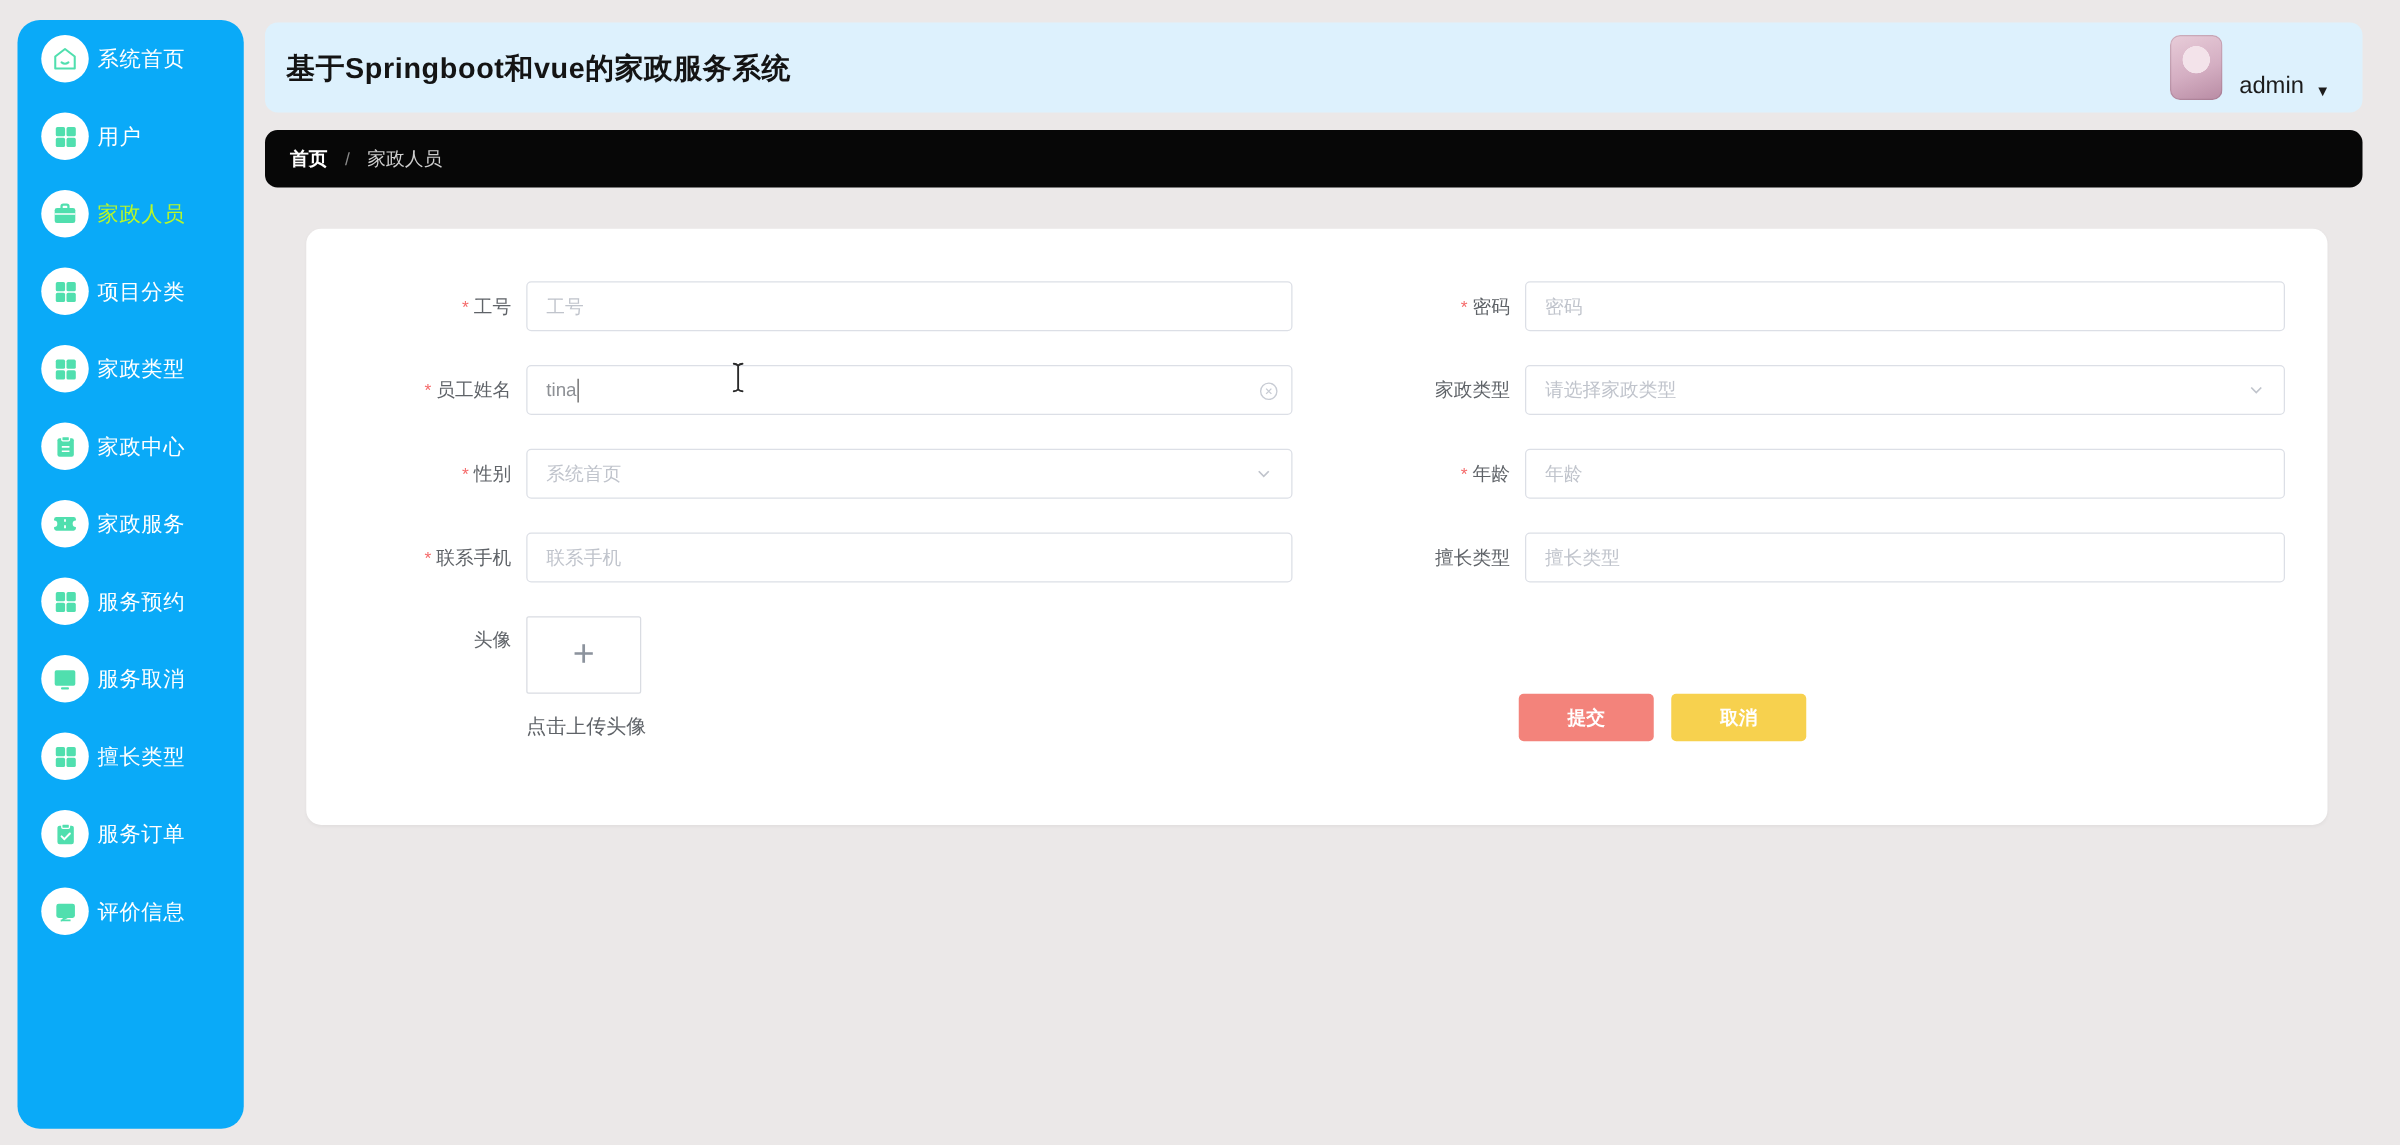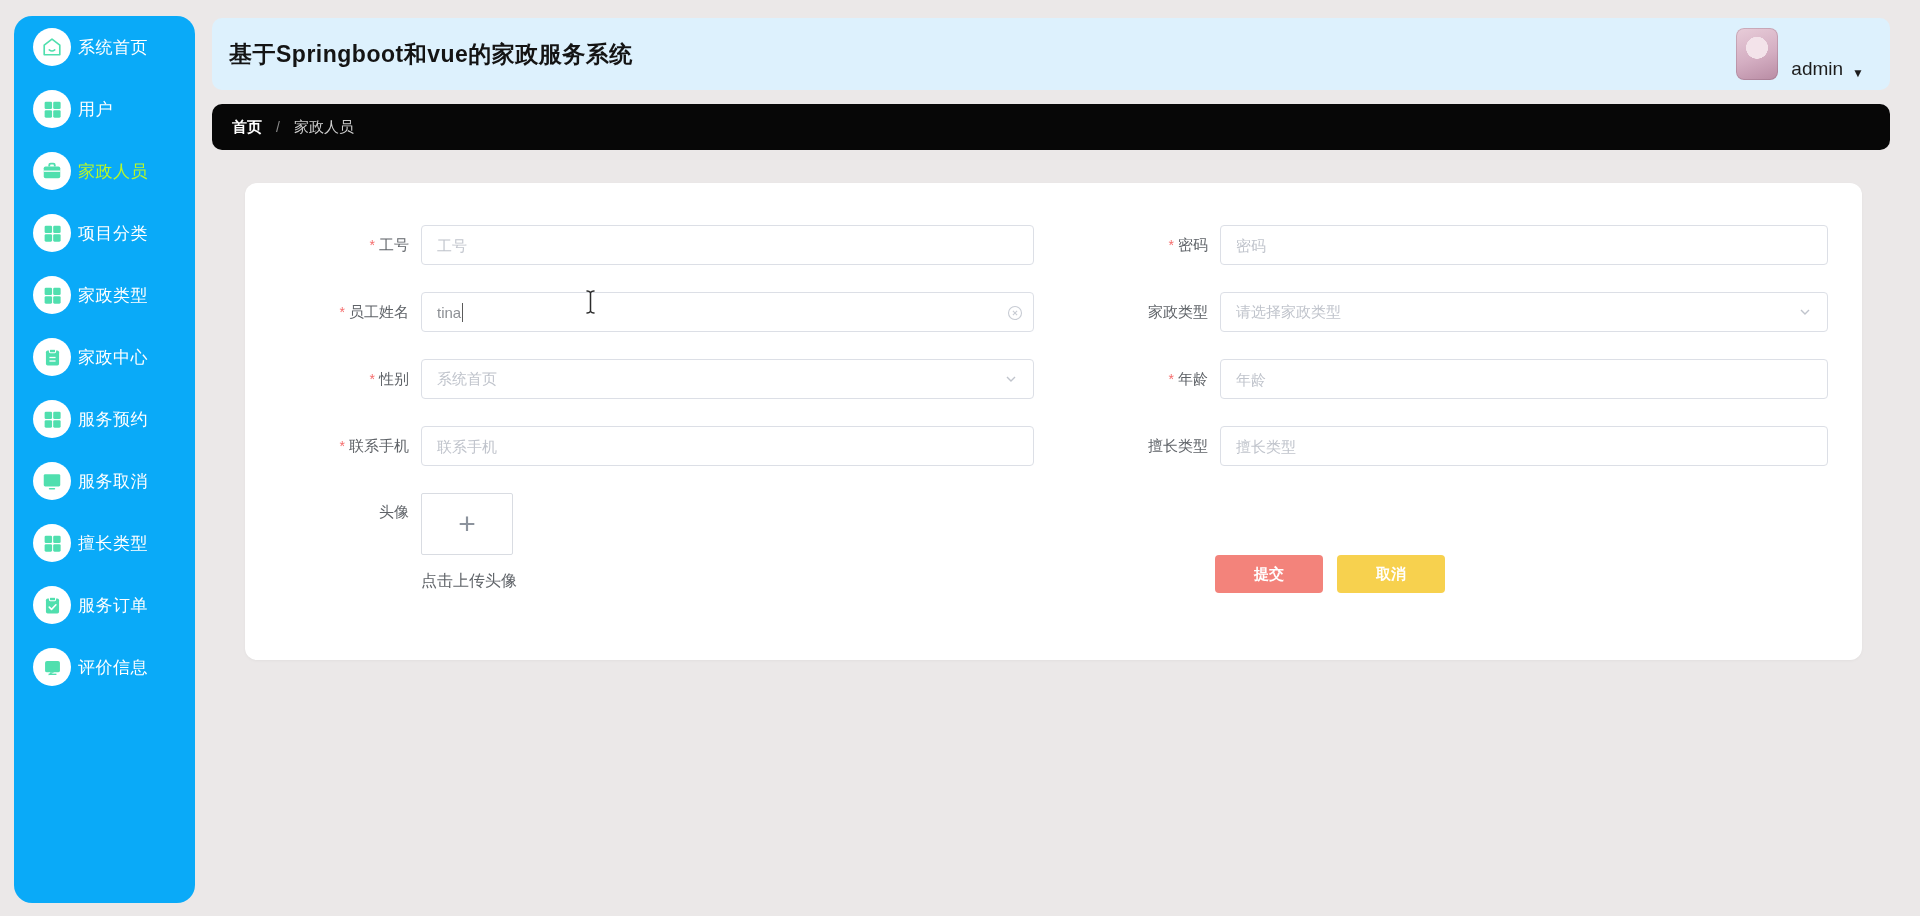--- a/index.html
+++ b/index.html
@@ -171,20 +171,32 @@
           <svg width="21" height="21" viewBox="0 0 24 24" fill="#50dfae">
             <rect x="4.5" y="4" width="15" height="17" rx="2"></rect>
             <rect x="8.5" y="2.5" width="7" height="4" rx="1" stroke="#fff" stroke-width="1.2"></rect>
             <line x1="8.5" y1="12" x2="15.5" y2="12" stroke="#fff" stroke-width="1.5"></line>
             <line x1="8.5" y1="16" x2="15.5" y2="16" stroke="#fff" stroke-width="1.5"></line>
           </svg>
         </span>
       <span class="side-label">家政中心</span>
     </div>
 
+    <div class="side-item">
+      <span class="side-icon">
+          <svg width="22" height="22" viewBox="0 0 24 24" fill="#50dfae">
+            <rect x="2.5" y="6" width="19" height="12" rx="2"></rect>
+            <circle cx="2.5" cy="12" r="2.8" fill="#fff"></circle>
+            <circle cx="21.5" cy="12" r="2.8" fill="#fff"></circle>
+            <line x1="12" y1="8" x2="12" y2="10.2" stroke="#fff" stroke-width="1.6"></line>
+            <line x1="12" y1="13.4" x2="12" y2="16" stroke="#fff" stroke-width="1.6"></line>
+          </svg>
+        </span>
+      <span class="side-label">家政服务</span>
+    </div>
 
     <div class="side-item">
       <span class="side-icon">
           <svg width="21" height="21" viewBox="0 0 24 24" fill="#50dfae">
             <rect x="3" y="3" width="8.5" height="8.5" rx="1.5"></rect>
             <rect x="12.8" y="3" width="8.5" height="8.5" rx="1.5"></rect>
             <rect x="3" y="12.8" width="8.5" height="8.5" rx="1.5"></rect>
             <rect x="12.8" y="12.8" width="8.5" height="8.5" rx="1.5"></rect>
           </svg>
         </span>

